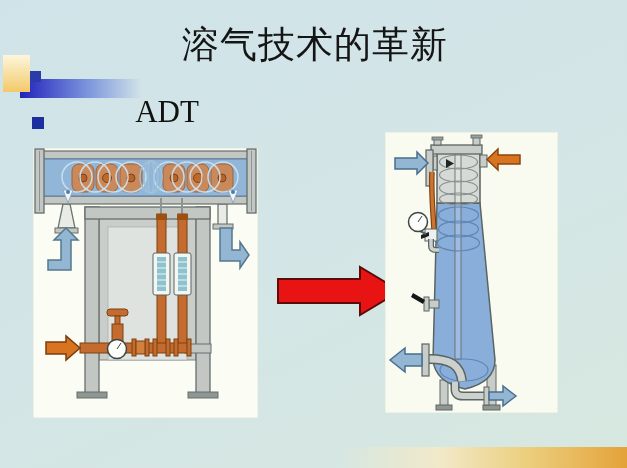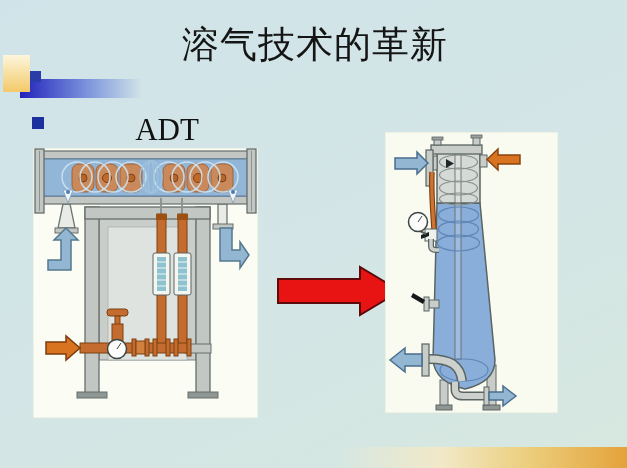--- a/index.html
+++ b/index.html
@@ -2,21 +2,21 @@
 <html><head>
 <meta charset="utf-8">
 <style>
   html,body{margin:0;padding:0;}
   .slide{position:relative;width:627px;height:468px;overflow:hidden;
     background:linear-gradient(155deg,#d0e3e8 0%,#d3e5e6 50%,#d7e8e0 100%);
     font-family:"Liberation Serif","DejaVu Serif",serif;}
   .title{position:absolute;left:60px;top:20px;width:510px;text-align:center;
     font-size:37px;letter-spacing:1px;color:#151515;font-weight:400;}
   .dlabel{position:absolute;font-size:31px;color:#111;text-align:center;width:90px;}
-  .adt-label{left:122px;top:112px;}
+  .adt-label{left:122px;top:94px;}
   .adr-label{left:447px;top:104px;}
   .deco{position:absolute;}
   .deco-bar{left:20px;top:79px;width:122px;height:19px;
     background:linear-gradient(to right,#2222bc,#7b94dc 55%,rgba(216,228,240,0.12) 100%);}
   .deco-chip{left:30px;top:71px;width:11px;height:11px;background:#2a3ca8;}
   .deco-yellow{left:3px;top:55px;width:27px;height:37px;
     background:linear-gradient(#fdf6dc,#f3c968);}
   .bullet{left:32px;top:117px;width:12px;height:12px;background:#1c2f9e;}
   .band{position:absolute;left:340px;top:447px;width:287px;height:21px;
     background:linear-gradient(to right,rgba(244,236,212,0),rgba(244,233,198,0.9) 35%,#eccf7e 65%,#e4a23a 100%);}

